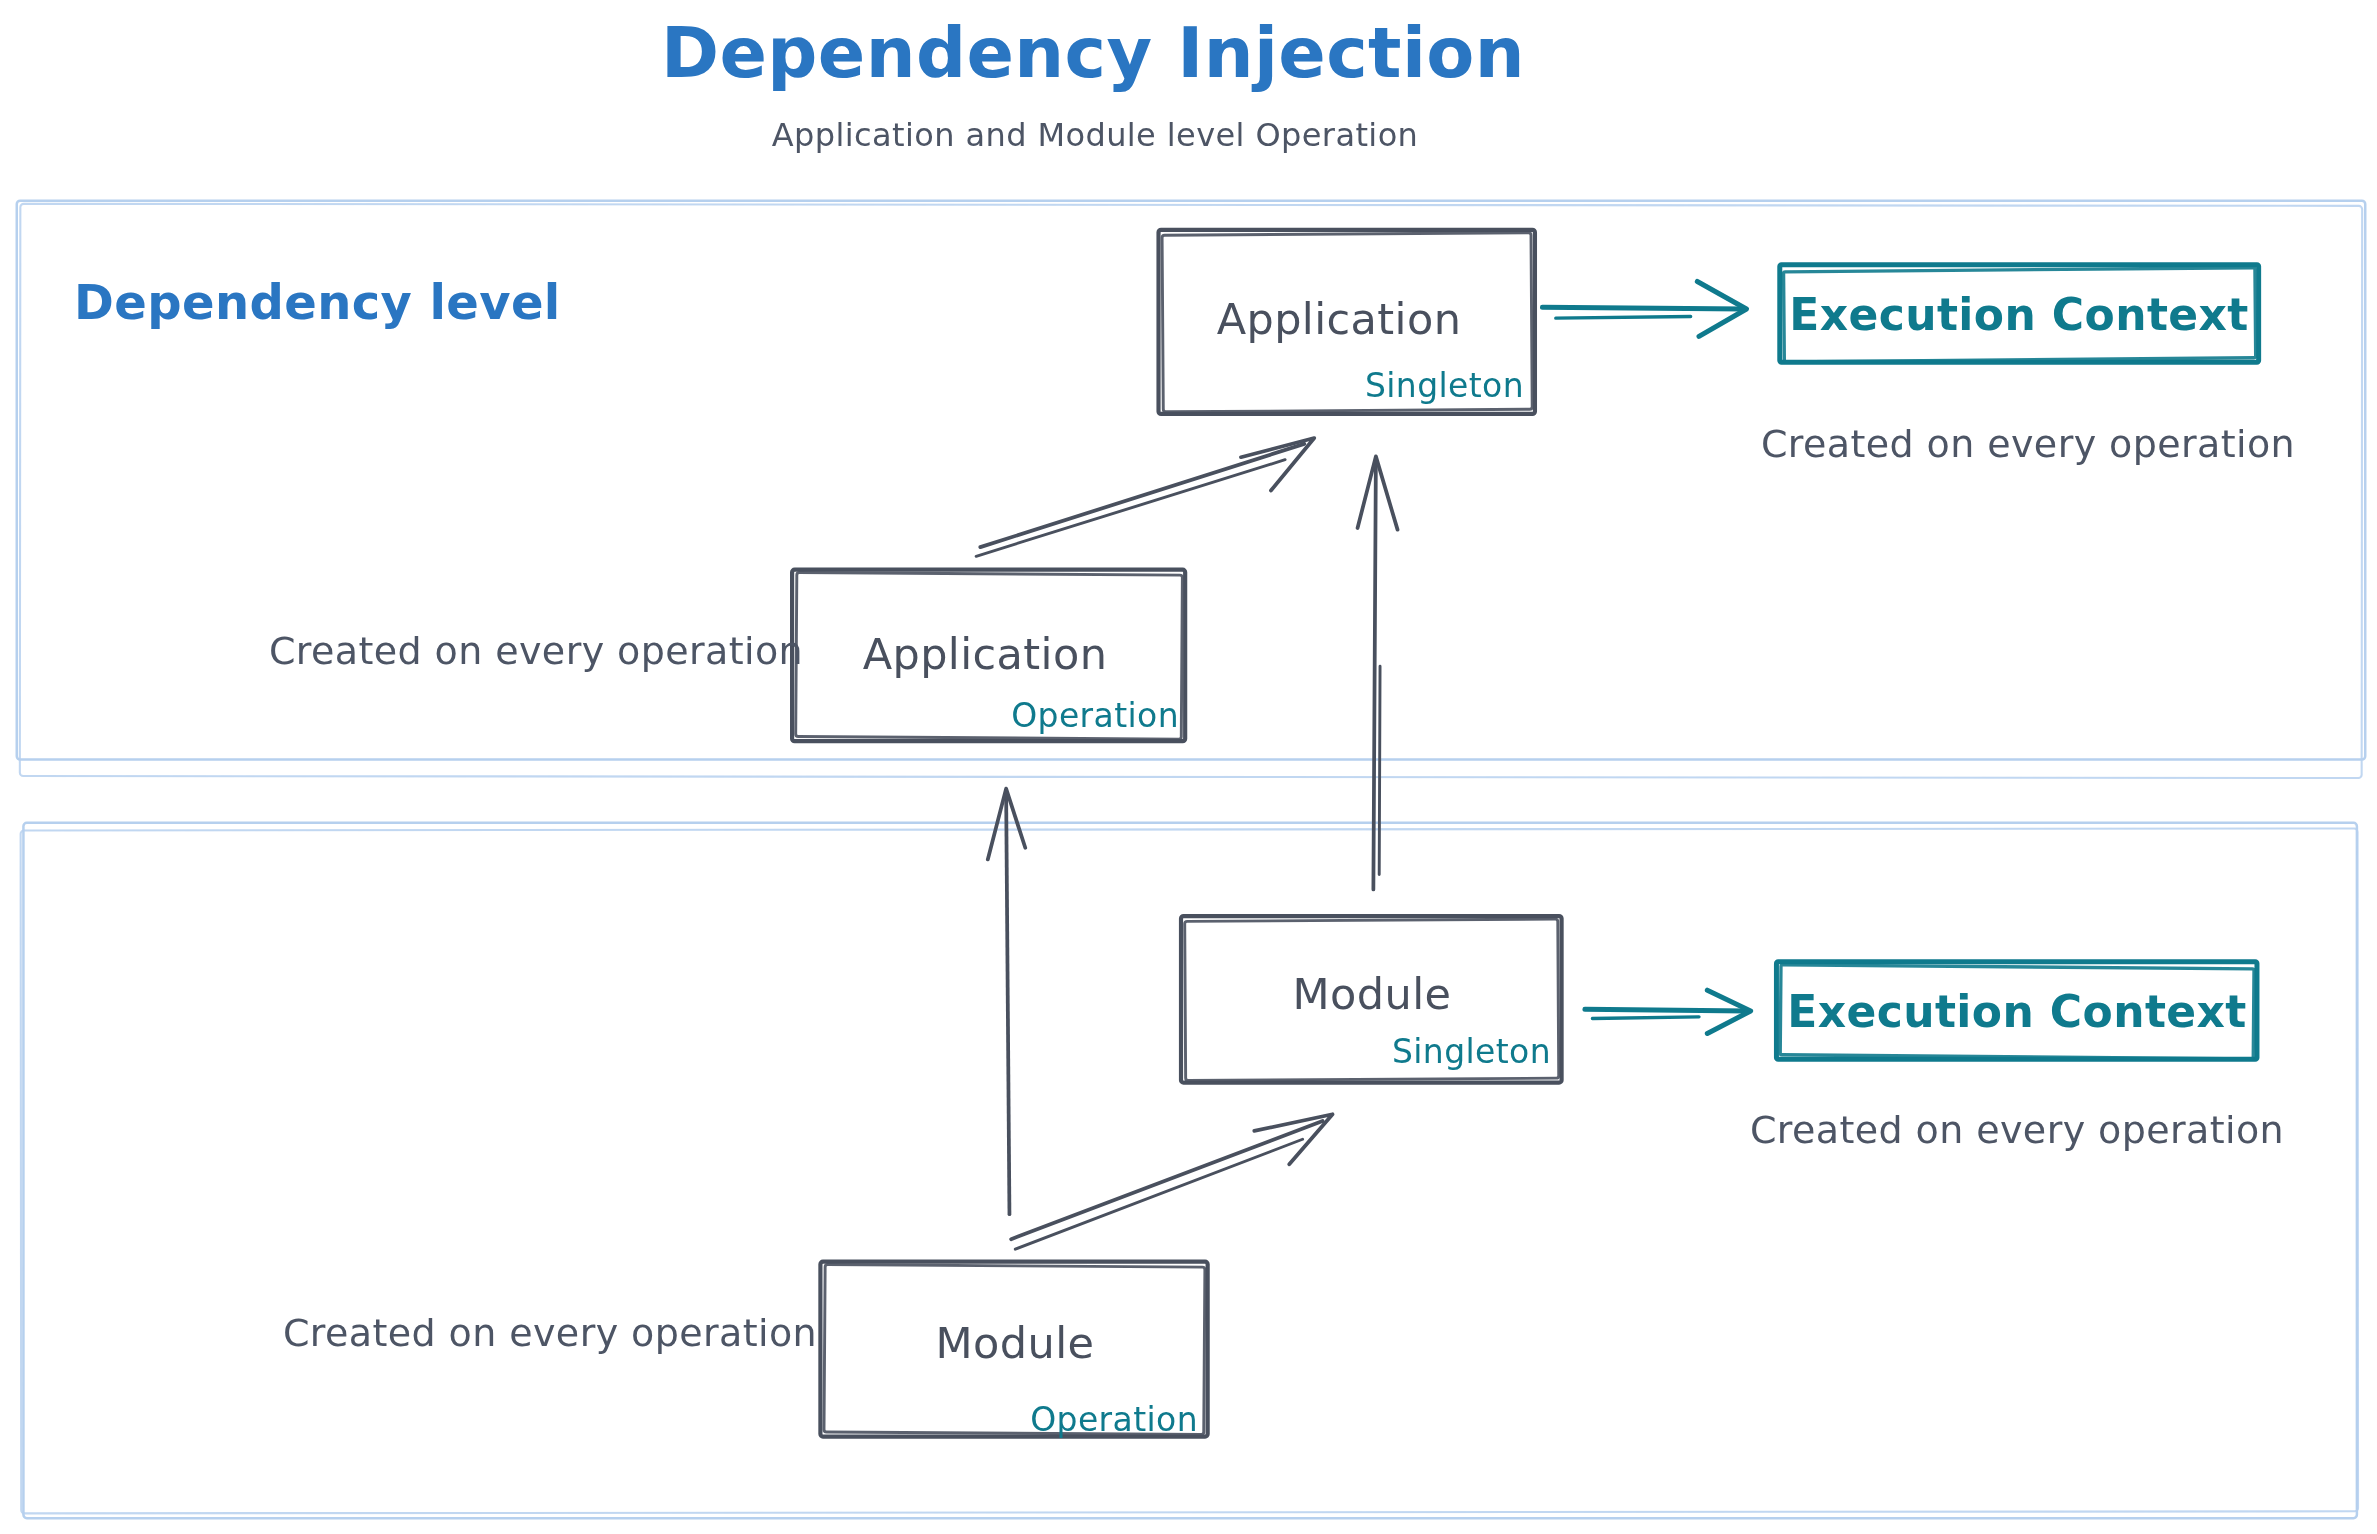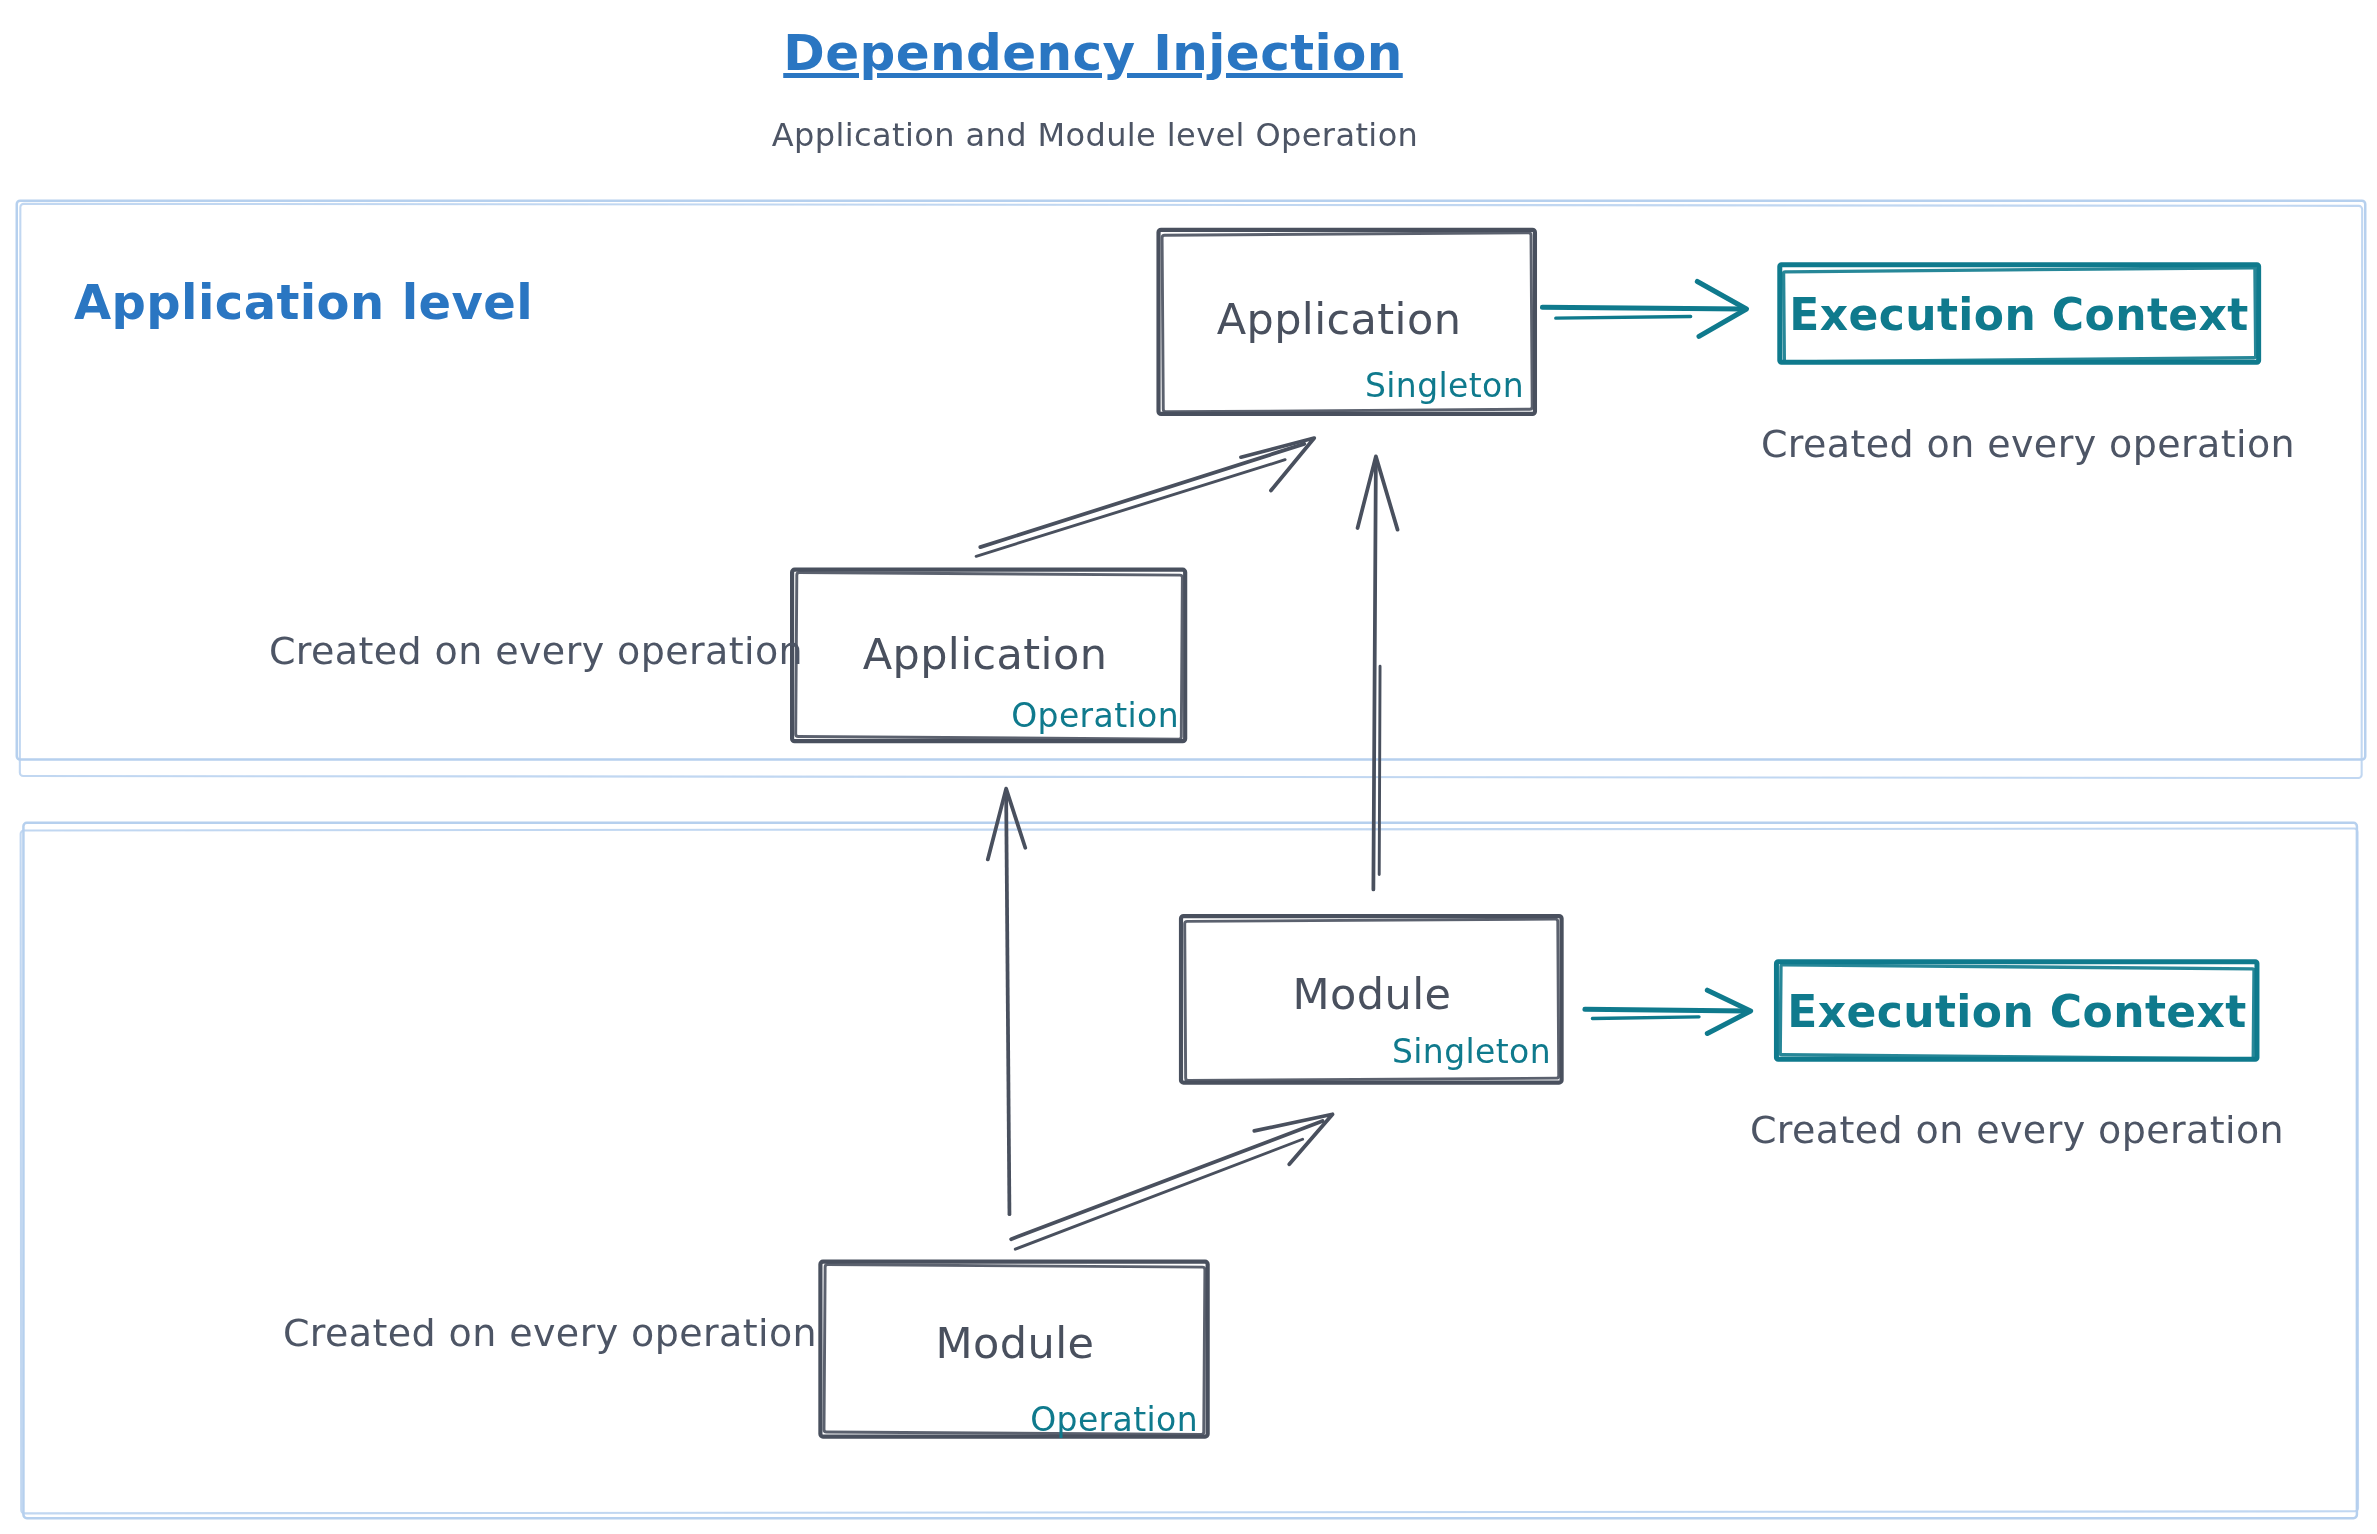--- a/index.html
+++ b/index.html
@@ -19,24 +19,23 @@
   .txt {
     position: absolute;
     white-space: nowrap;
     transform: translate(-50%, -50%);
     color: var(--dark, #49505e);
     letter-spacing: 0.4px;
   }
   .txt.left-anchor { transform: translate(0, -50%); }
   .txt.right-anchor { transform: translate(-100%, -50%); }
   .title {
-    font-size: 50px;
+    font-size: 70px;
     font-weight: bold;
     color: var(--blue, #2a76c2);
-    text-decoration: underline;
   }
   .subtitle {
     font-size: 32px;
     color: var(--note, #4d5565);
   }
   .level-label {
     font-size: 48px;
     font-weight: bold;
     color: var(--blue, #2a76c2);
   }
@@ -150,21 +149,21 @@
       <line class="teal-arrow" x1="1903" y1="1212" x2="2098" y2="1214"></line>
       <line class="teal-arrow pass2" x1="1912" y1="1223" x2="2040" y2="1221"></line>
       <path class="teal-arrow" d="M2050 1189 L2102 1214 L2050 1241"></path>
     </g>
   </svg>
 
   <div class="txt title" style="left:1093px; top:53px;">Dependency Injection</div>
 
   <div class="txt subtitle" style="left:1095px; top:135px;">Application and Module level Operation</div>
 
-  <div class="txt level-label left-anchor" style="left:74px; top:302px;">Application level</div>
+  <div class="txt level-label left-anchor" style="left:74px; top:302px;">Dependency level</div>
 
 
   <div class="txt box-name" style="left:1339px; top:319px;">Application</div>
   <div class="txt box-scope right-anchor" style="left:1524px; top:385px;">Singleton</div>
 
   <div class="txt box-name" style="left:985px; top:654px;">Application</div>
   <div class="txt box-scope right-anchor" style="left:1179px; top:715px;">Operation</div>
 
   <div class="txt note" style="left:536px; top:651px;">Created on every operation</div>
 

